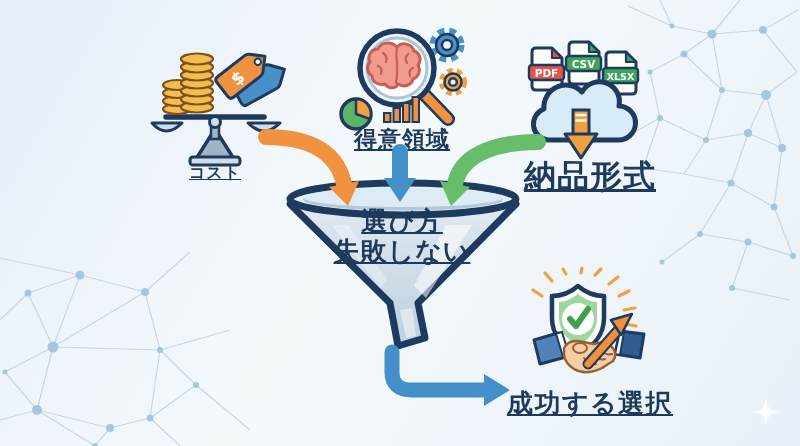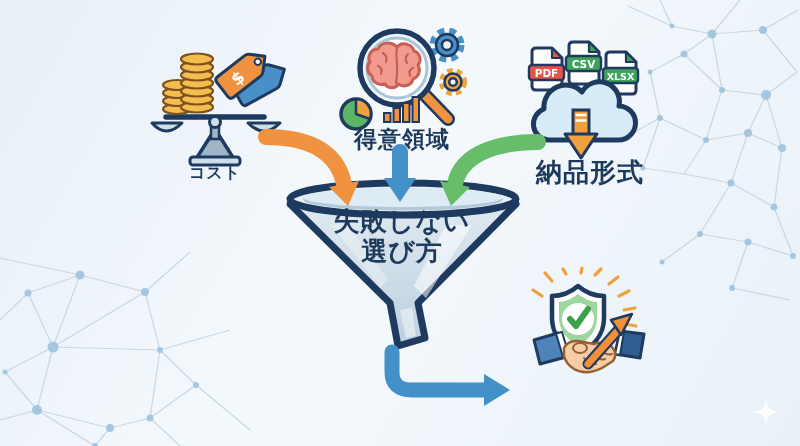--- a/index.html
+++ b/index.html
@@ -5,21 +5,21 @@
   html,body{margin:0;padding:0;background:#dfe8f0;}
   .canvas{
     position:relative;width:800px;height:446px;overflow:hidden;
     background:linear-gradient(120deg,#e7eff7 0%,#f4f9fc 45%,#e9f1f8 100%);
     font-family:"DejaVu Sans","Liberation Sans",sans-serif;
   }
   .abs{position:absolute;}
   svg{display:block;overflow:visible;}
   .label{
     position:absolute;color:#1d3a5c;font-weight:700;text-align:center;
-    letter-spacing:1px;line-height:1.15;user-select:none;
+    letter-spacing:1px;line-height:1.15;user-select:none;text-decoration:underline;
   }
   .funnel-label{font-weight:800;}
 </style>
 </head>
 <body>
 
 <div class="canvas">
 
   <svg class="abs" style="left:0;top:0" width="800" height="446">
     <g stroke="#c3d4e2" stroke-width="1.2" opacity="0.9">
@@ -221,21 +221,21 @@
 
     <path d="M28,104 A16,16 0 0 1 24,73 A22,22 0 0 1 62,56 A20,20 0 0 1 99,70 A16,16 0 0 1 98,104 Z" fill="#d8ebf8" stroke="#1e3a5f" stroke-width="5" stroke-linejoin="round"></path>
 
     <g>
       <rect x="53" y="74" width="16" height="25" fill="#f0a03c" stroke="#1e3a5f" stroke-width="3"></rect>
       <polygon points="45,98 77,98 61,122" fill="#f0a03c" stroke="#1e3a5f" stroke-width="3" stroke-linejoin="round"></polygon>
       <line x1="55.5" y1="79" x2="66.5" y2="79" stroke="#ffffff" stroke-width="2.4"></line>
       <line x1="55.5" y1="84.5" x2="66.5" y2="84.5" stroke="#ffffff" stroke-width="2.4"></line>
     </g>
   </svg>
-  <div class="label" style="left:518px;top:158px;width:144px;font-size:26px">納品形式</div>
+  <div class="label" style="left:518px;top:158px;width:144px;font-size:32px">納品形式</div>
 
   <svg class="abs" style="left:276px;top:170px" width="250" height="212" viewBox="0 0 250 212">
     <defs>
       <linearGradient id="fg" x1="0" y1="0" x2="0" y2="1">
         <stop offset="0" stop-color="#dfe9f1"></stop>
           <stop offset="1" stop-color="#bcd0de"></stop>
       </linearGradient>
     </defs>
     <path d="M14,34 L114,133 L122,176 L149,168 L142,133 L240,34 Z" fill="url(#fg)" stroke="#1e3a5f" stroke-width="7" stroke-linejoin="round"></path>
     <path d="M170,55 L196,55 L150,128 L138,116 Z" fill="#ffffff" opacity="0.55"></path>
@@ -259,22 +259,22 @@
       <path d="M538,142 C505,142 462,150 455,184" fill="none" stroke="#67bd69" stroke-width="16" stroke-linecap="round"></path>
       <polygon points="470,187 440,181 451,206" fill="#67bd69"></polygon>
     </g>
     <g>
       <path d="M392,352 L392,372 Q392,390 412,390 L486,390" fill="none" stroke="#4390c8" stroke-width="15" stroke-linecap="round"></path>
       <polygon points="484,374 484,406 510,390" fill="#4390c8"></polygon>
     </g>
   </svg>
 
   <div class="label funnel-label" style="left:318px;top:207px;width:168px;font-size:26px">
+    <div>選び方</div>
     <div>失敗しない</div>
-    <div>選び方</div>
   </div>
 
   <svg class="abs" style="left:528px;top:268px" width="150" height="125" viewBox="0 0 150 125">
     <g stroke="#f0a03c" stroke-width="3.2" stroke-linecap="round">
       <line x1="14" y1="28" x2="5" y2="22"></line>
         <line x1="24" y1="13" x2="17" y2="5"></line>
       <line x1="38" y1="6" x2="35" y2="1"></line>
         <line x1="53" y1="5" x2="54" y2="0"></line>
       <line x1="67" y1="7" x2="73" y2="1"></line>
         <line x1="81" y1="16" x2="90" y2="9"></line>
@@ -296,18 +296,19 @@
       <path d="M36,80 Q40,72 50,73 L66,76 Q78,72 84,79 Q90,86 85,93 L74,100 Q58,108 46,101 Q38,96 36,88 Z" fill="#f6cda6" stroke="#96612f" stroke-width="2.5" stroke-linejoin="round"></path>
       <ellipse cx="52" cy="80" rx="7" ry="5" fill="#f6cda6" stroke="#96612f" stroke-width="2"></ellipse>
       <path d="M56,90 q6,8 12,6 M64,86 q7,7 13,5 M72,82 q7,6 12,4" fill="none" stroke="#96612f" stroke-width="2" stroke-linecap="round"></path>
     </g>
     <g>
       <line x1="60" y1="96" x2="92" y2="60" stroke="#1e3a5f" stroke-width="11" stroke-linecap="round"></line>
       <line x1="60" y1="96" x2="92" y2="60" stroke="#f09038" stroke-width="7" stroke-linecap="round"></line>
       <polygon points="104,46 83,52 93,67" fill="#f09038" stroke="#1e3a5f" stroke-width="2.5" stroke-linejoin="round"></polygon>
     </g>
   </svg>
+  <div class="label" style="left:500px;top:389px;width:180px;font-size:26px;letter-spacing:1.5px">成功する選択</div>
 
   <svg class="abs" style="left:752px;top:398px" width="28" height="28" viewBox="0 0 26 26">
     <path d="M13,0 C14,9 17,12 26,13 C17,14 14,17 13,26 C12,17 9,14 0,13 C9,12 12,9 13,0 Z" fill="#ffffff" opacity="0.85"></path>
   </svg>
 
 </div>
 
 </body></html>

